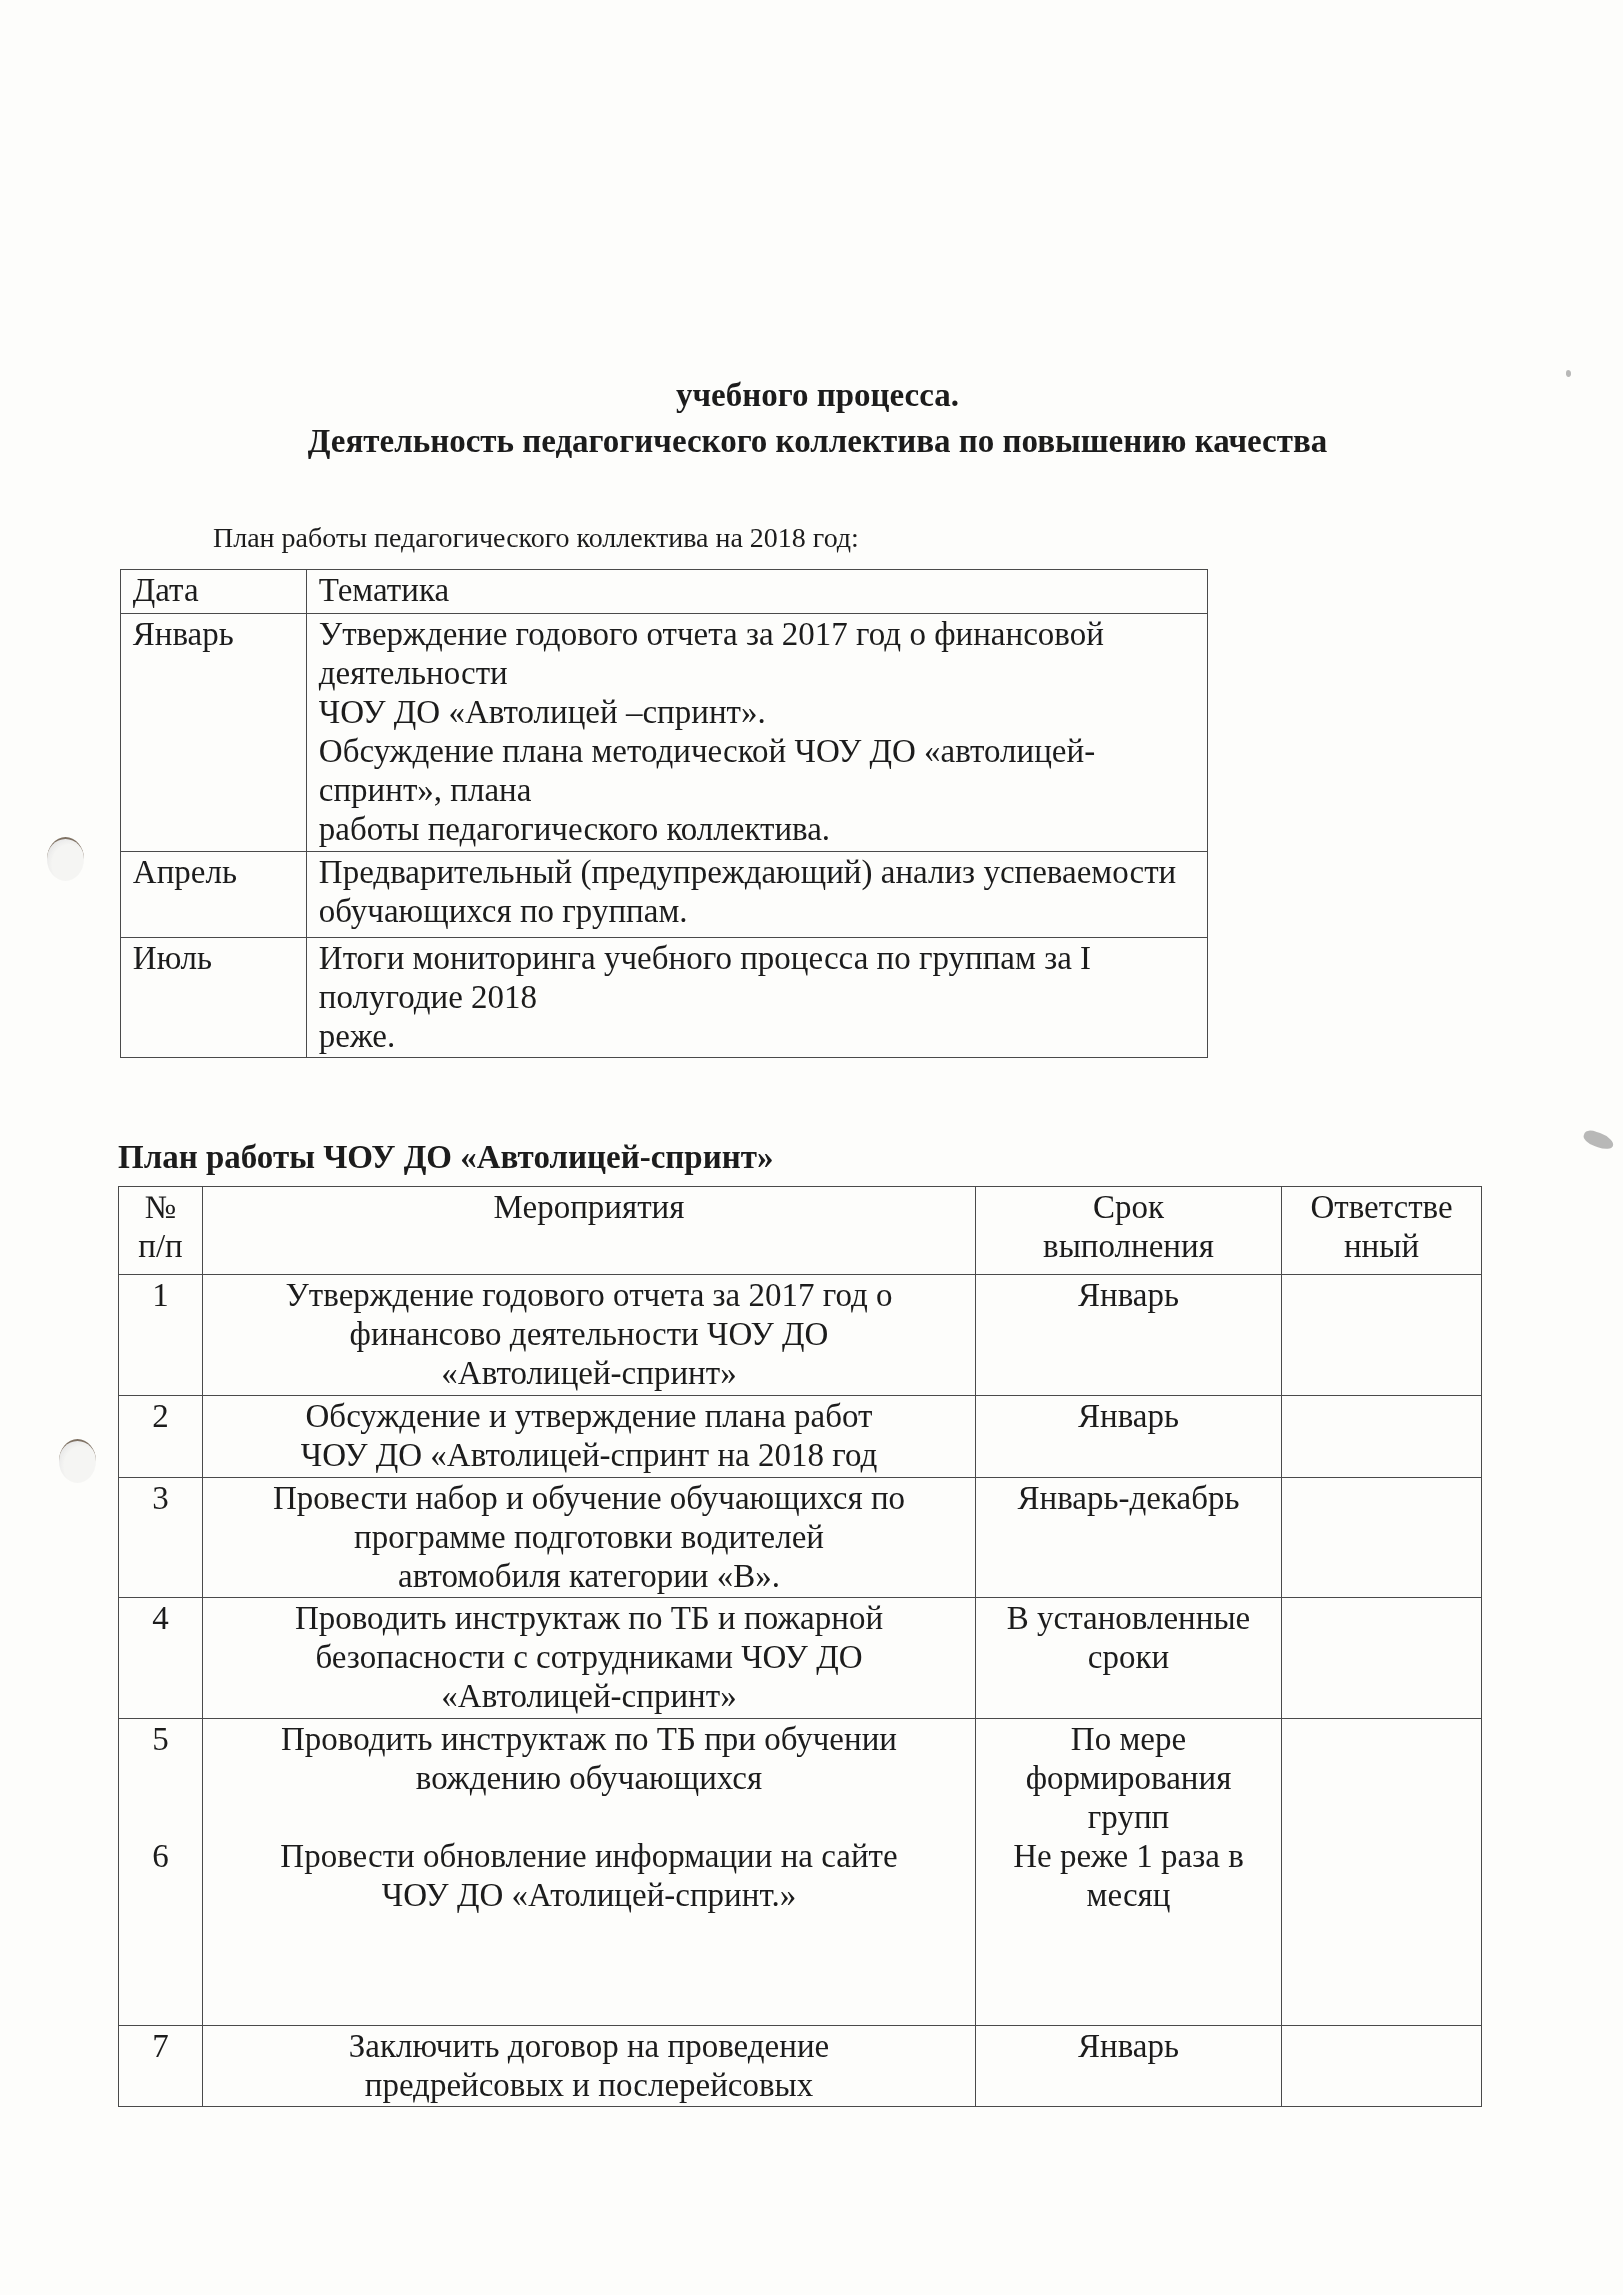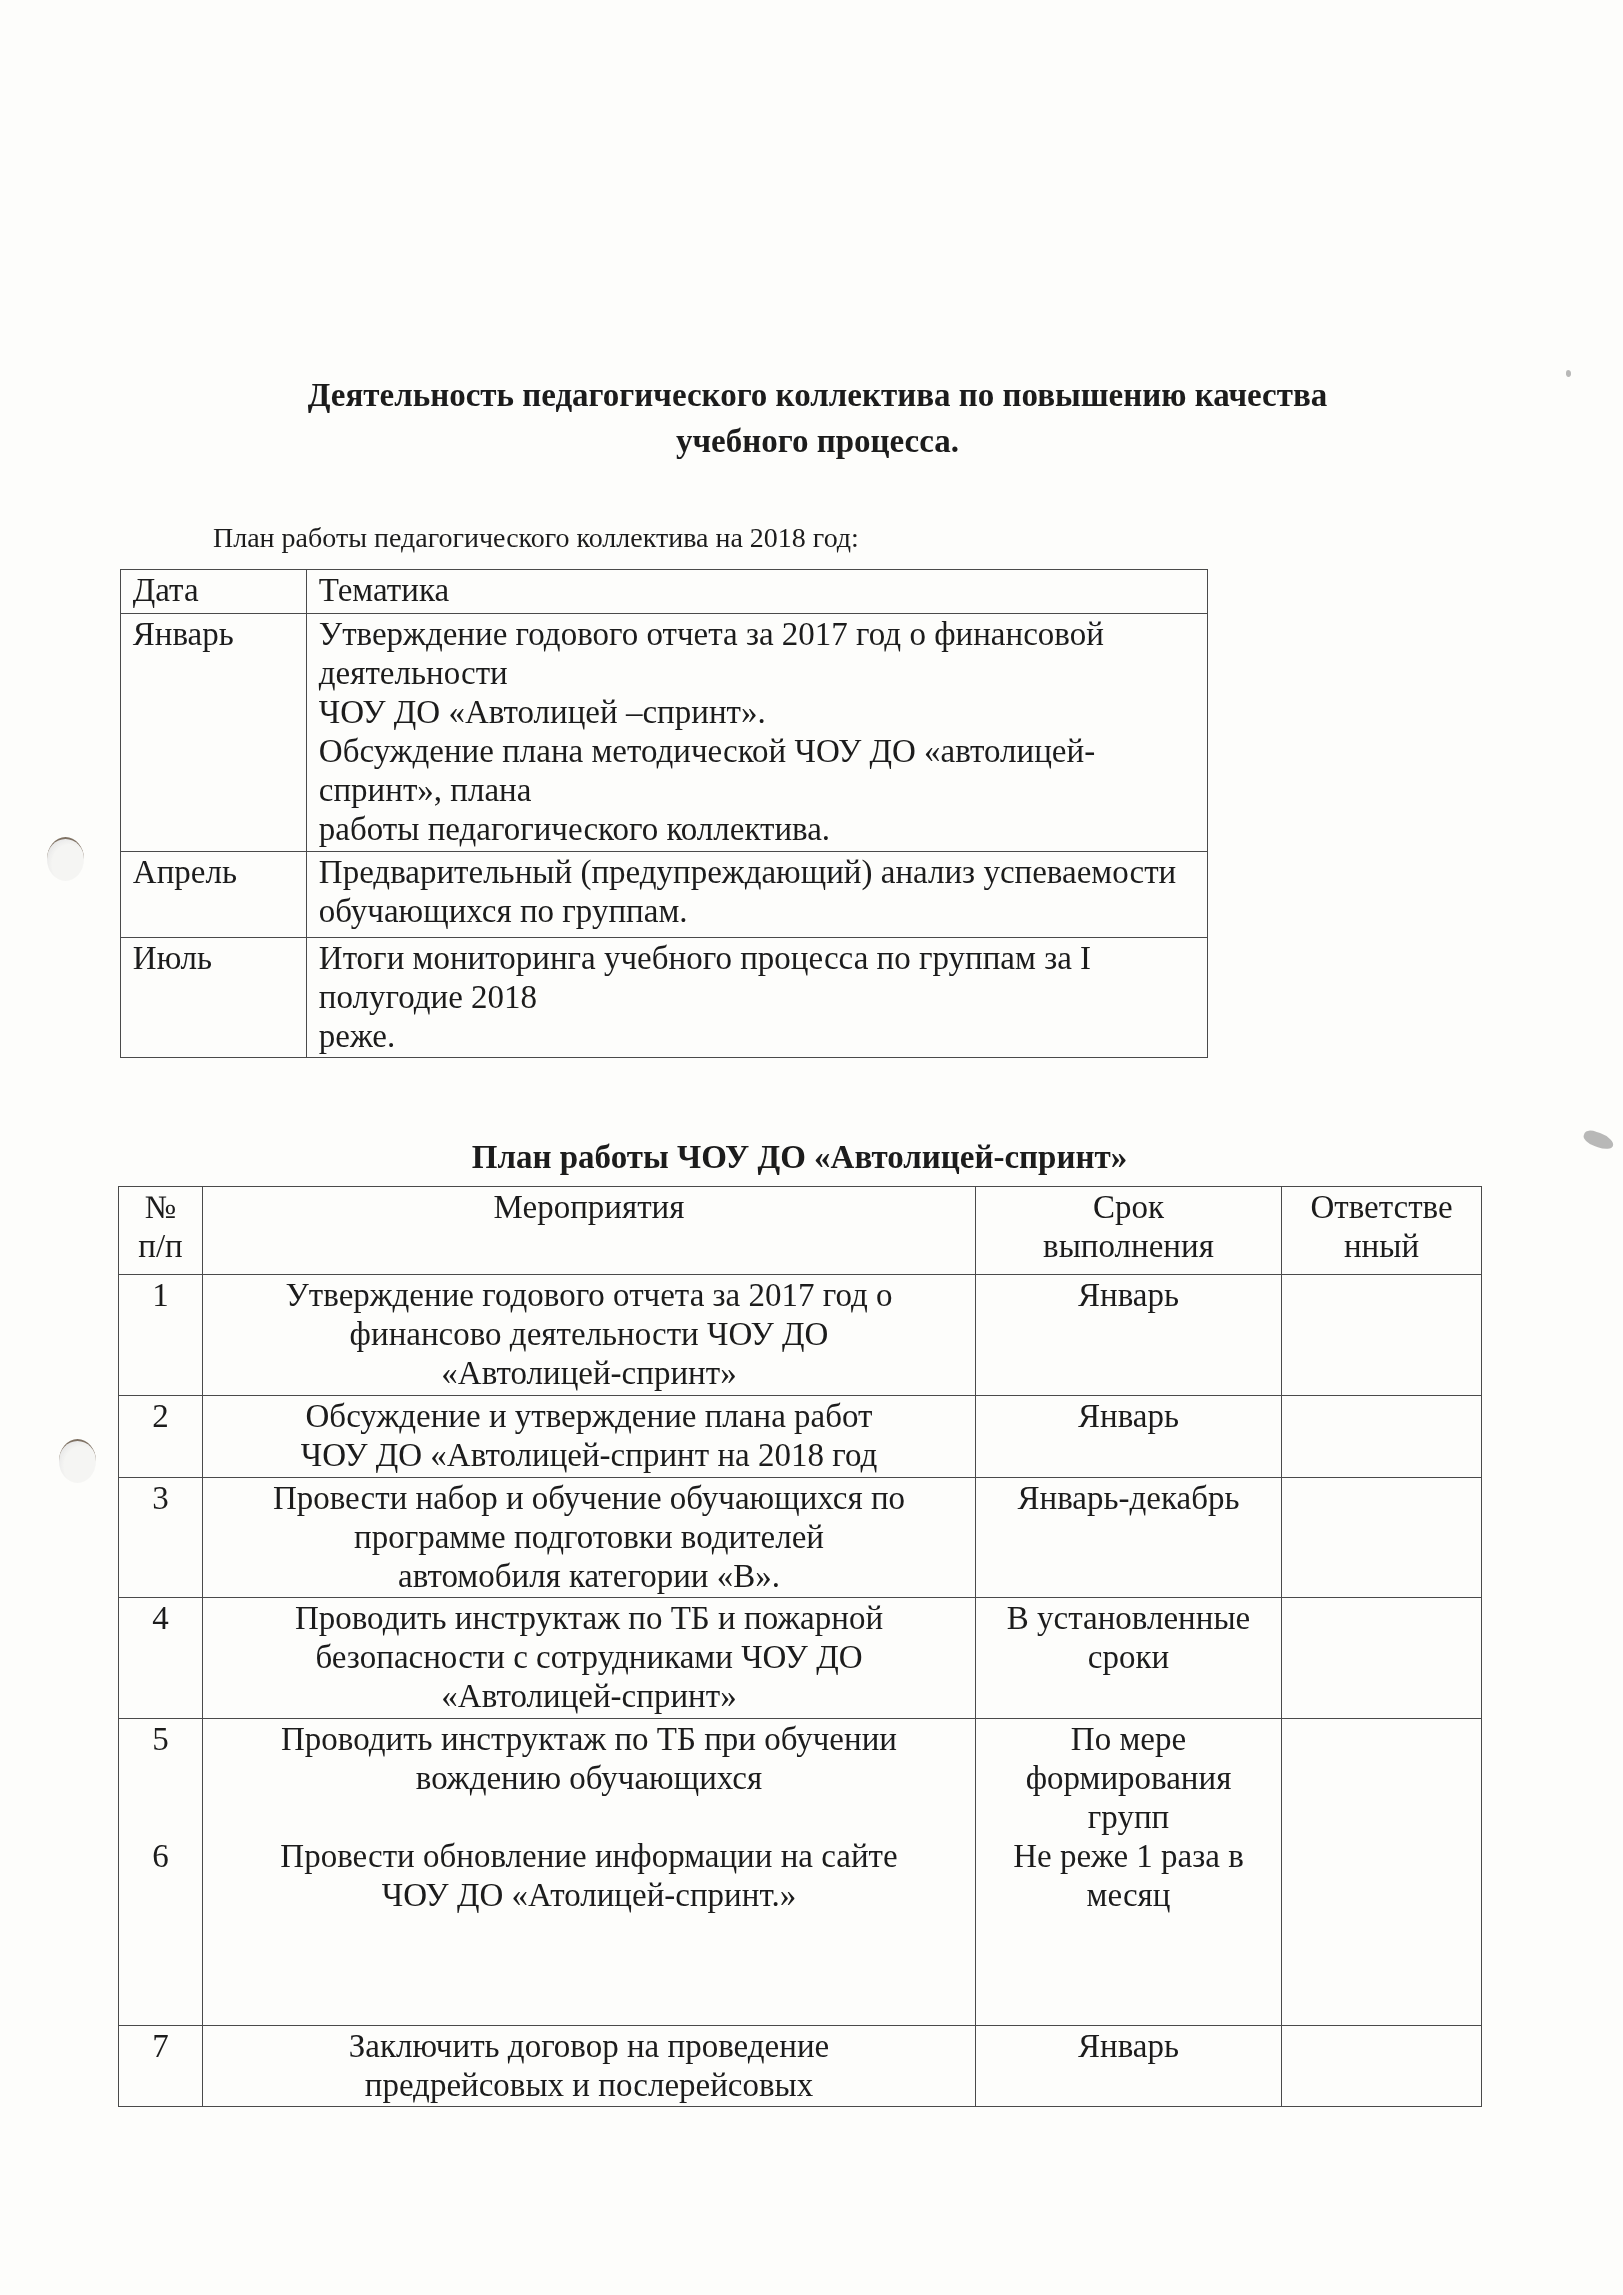--- a/index.html
+++ b/index.html
@@ -42,21 +42,20 @@
     .plan-intro {
       position: absolute;
       left: 213px; top: 518px;
       font-size: 28px;
       line-height: 39px;
     }
     .plan2-title {
       position: absolute;
       left: 118px; width: 1363px;
       top: 1138px;
-      text-align: center;
       font-weight: bold;
       font-size: 33px;
       line-height: 39px;
     }
 
     table {
       position: absolute;
       border-collapse: collapse;
       table-layout: fixed;
       font-size: 33px;
@@ -99,22 +98,22 @@
 <body>
 
 <div class="page">
 
   <div class="punch-hole" style="left:47px; top:837px;"></div>
   <div class="punch-hole" style="left:59px; top:1439px;"></div>
   <div class="speck" style="left:1583px; top:1133px; width:31px; height:14.4px; transform:rotate(20deg);"></div>
   <div class="speck" style="left:1566px; top:370px; width:5.2px; height:6.5px;"></div>
 
   <div class="doc-title">
+    <div>учебного процесса.</div>
     <div>Деятельность педагогического коллектива по повышению качества</div>
-    <div>учебного процесса.</div>
   </div>
 
   <div class="plan-intro">План работы педагогического коллектива на 2018 год:</div>
 
   <table id="t1">
     <colgroup>
         <col class="c1">
         <col class="c2">
       </colgroup>
     <tbody>

